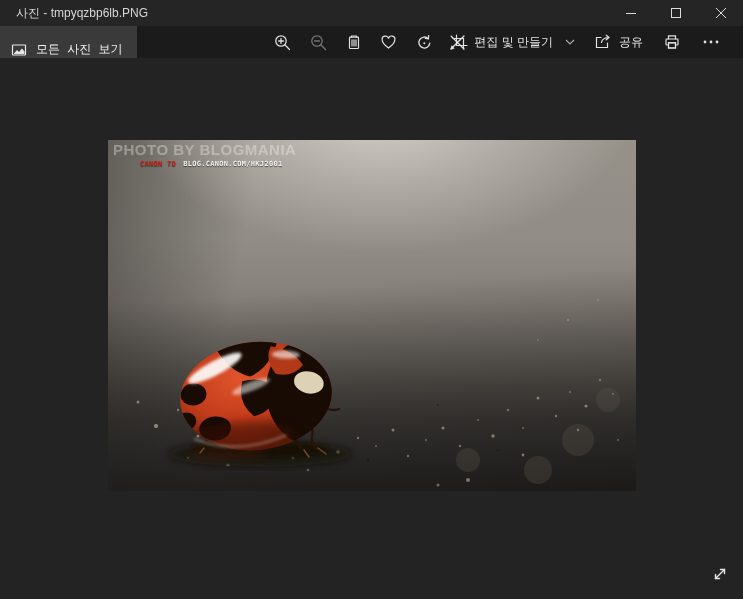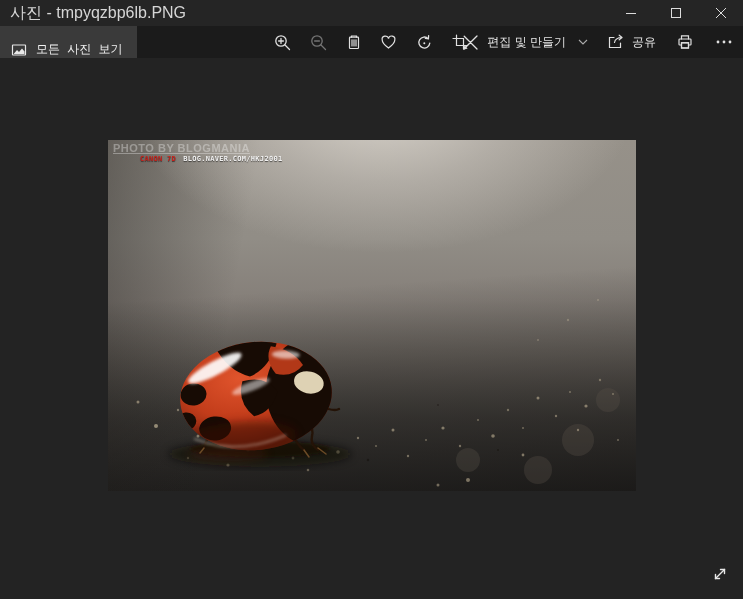--- a/index.html
+++ b/index.html
@@ -16,21 +16,21 @@
     font-family:inherit; font-size:inherit; padding:0; cursor:pointer;
   }
   svg { display:block; }
 
   
   .titlebar {
     height:26px; background:#252525;
     display:flex; align-items:center;
   }
   .titlebar .title {
-    flex:1; padding-left:10px; font-size:16px; color:#d6d6d6;
+    flex:1; padding-left:16px; font-size:12px; color:#d6d6d6;
     white-space:nowrap; overflow:hidden;
   }
   .win-controls { display:flex; height:100%; }
   .win-btn {
     width:45px; height:100%;
     display:flex; align-items:center; justify-content:center;
   }
 
   
   .toolbar {
@@ -47,21 +47,21 @@
     display:flex; align-items:center; gap:9px;
     padding:0 13px; margin-left:4px; color:#e8e8e8;
   }
   .tb-center {
     position:absolute; left:272px; top:0; width:198px; height:100%;
     display:flex; align-items:center; justify-content:space-between;
   }
   .icon-btn { display:flex; align-items:center; justify-content:center; height:100%; padding:0 2px; }
   .icon-btn.disabled { opacity:.45; }
   .tb-right {
-    position:absolute; right:9px; top:0; height:100%;
+    position:absolute; right:22px; top:0; height:100%;
     display:flex; align-items:center; gap:19px;
   }
   .btn-edit, .btn-share { display:flex; align-items:center; gap:8px; height:100%; }
   .chev { margin-left:4px; opacity:.8; }
 
   
   .content { position:relative; width:743px; height:541px; background:#232323; }
   .photo {
     position:absolute; left:108px; top:82px; width:528px; height:351px;
     background:
@@ -69,23 +69,22 @@
       linear-gradient(100deg, rgba(28,26,24,0.42) 0%, rgba(28,26,24,0) 26%, rgba(28,26,24,0) 100%),
       linear-gradient(176deg, rgba(0,0,0,0) 42%, rgba(26,24,22,0.45) 72%, rgba(17,16,15,0.75) 100%),
       linear-gradient(180deg, #969189 0%, #918d86 28%, #857f79 46%, #6d6862 62%, #4e4b47 79%, #3b3937 100%);
     overflow:hidden;
   }
   .specks { position:absolute; left:0; top:0; }
   .ladybug { position:absolute; left:52px; top:196px; }
 
   .watermark { position:absolute; left:5px; top:2px; line-height:1.1; }
   .wm-line1 {
-    font-size:11px; font-weight:bold; letter-spacing:.5px;
+    font-size:15px; font-weight:bold; letter-spacing:.5px;
     color:rgba(255,255,255,0.33);
-    text-decoration:underline;
   }
   .wm-line2 {
     margin-top:2px;
     font-family:"DejaVu Sans Mono", monospace;
     font-size:7px; font-weight:bold; letter-spacing:.3px;
     text-shadow:0 1px 1px rgba(0,0,0,0.55);
   }
   .wm-camera { color:#c6201a; margin-right:7px;margin-left:27px; }
   .wm-url { color:#f2f2f2; }
 
@@ -323,21 +322,21 @@
           <ellipse cx="58" cy="28" rx="30" ry="7" fill="#ffffff" opacity="0.9" transform="rotate(-22 58 28)" filter="url(#b1)"></ellipse>
           <ellipse cx="92" cy="50" rx="20" ry="4.5" fill="#ffffff" opacity="0.5" transform="rotate(-15 92 50)" filter="url(#b1)"></ellipse>
           <ellipse cx="130" cy="22" rx="14" ry="4" fill="#ffffff" opacity="0.6" transform="rotate(8 130 22)" filter="url(#b1)"></ellipse>
           <path d="M30 96 Q70 118 122 102" stroke="#d8cdbd" stroke-width="2" fill="none" opacity="0.45" filter="url(#b1)"></path>
         </g>
       </svg>
 
       <div class="watermark">
         <div class="wm-line1">PHOTO BY BLOGMANIA</div>
         <div class="wm-line2">
-          <span class="wm-camera">CANON 7D</span><span class="wm-url">BLOG.NAVER.COM/HKJ2001</span>
+          <span class="wm-camera">CANON 7D</span><span class="wm-url">BLOG.CANON.COM/HKJ2001</span>
         </div>
       </div>
     </div>
 
     <button class="fullscreen-btn">
       <svg width="16" height="16" viewBox="0 0 16 16" fill="none" stroke="#e8e8e8" stroke-width="1.4" stroke-linecap="round">
         <line x1="3.5" y1="12.5" x2="12.5" y2="3.5"></line>
         <path d="M8.5 3.5 H12.5 V7.5" fill="none"></path>
         <path d="M3.5 8.5 V12.5 H7.5" fill="none"></path>
       </svg>

